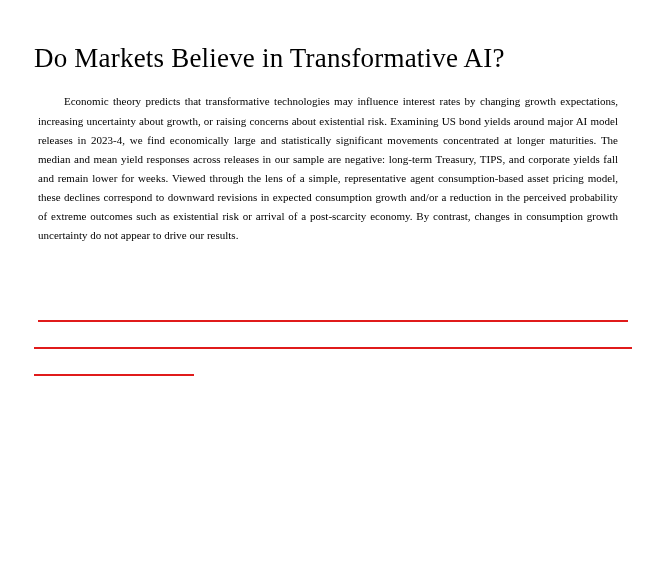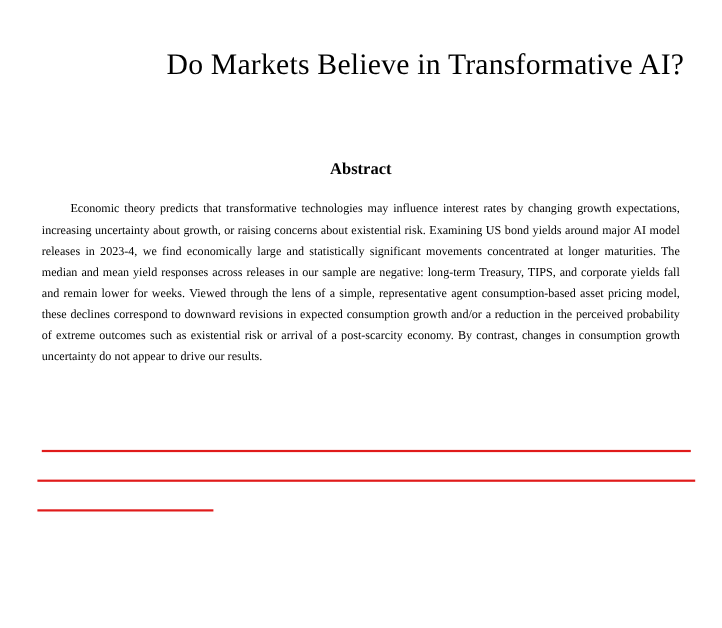--- a/index.html
+++ b/index.html
@@ -15,21 +15,21 @@
     overflow: hidden;
   }
   .page {
     position: relative;
     width: 656px;
     height: 571px;
     box-sizing: border-box;
     padding: 0 34px;
   }
   .title {
-    text-align: right;
+    text-align: left;
     font-size: 27px;
     font-weight: normal;
     letter-spacing: 0.2px;
     margin-top: 42px;
     line-height: 1.2;
     font-family: Liberation Serif, serif;
   }
   .authors {
     text-align: center;
     font-size: 18px;
@@ -75,21 +75,20 @@
   .annot.l3 { top: 282px; left: 0px;  width: 160px; }
 </style>
 </head>
 <body>
 
 <div class="page">
 
   <h1 class="title">Do Markets Believe in Transformative AI?</h1>
 
 
-  <div class="abstract-heading">Abstract</div>
 
   <div class="abstract-body">
     <span class="indent"></span><span>Economic theory predicts that transformative technologies may influence interest rates by changing growth expectations, increasing uncertainty about growth, or raising concerns about existential risk. Examining US bond yields around major AI model releases in 2023-4, we find economically large and statistically significant movements concentrated at longer maturities. The median and mean yield responses across releases in our sample are negative: long-term Treasury, TIPS, and corporate yields fall and remain lower for weeks. Viewed through the lens of a simple, representative agent consumption-based asset pricing model, these declines correspond to downward revisions in expected consumption growth and/or a reduction in the perceived probability of extreme outcomes such as existential risk or arrival of a post-scarcity economy. By contrast, changes in consumption growth uncertainty do not appear to drive our results.</span>
 
     <div class="annot l1"></div>
     <div class="annot l2"></div>
     <div class="annot l3"></div>
   </div>
 
 </div>

